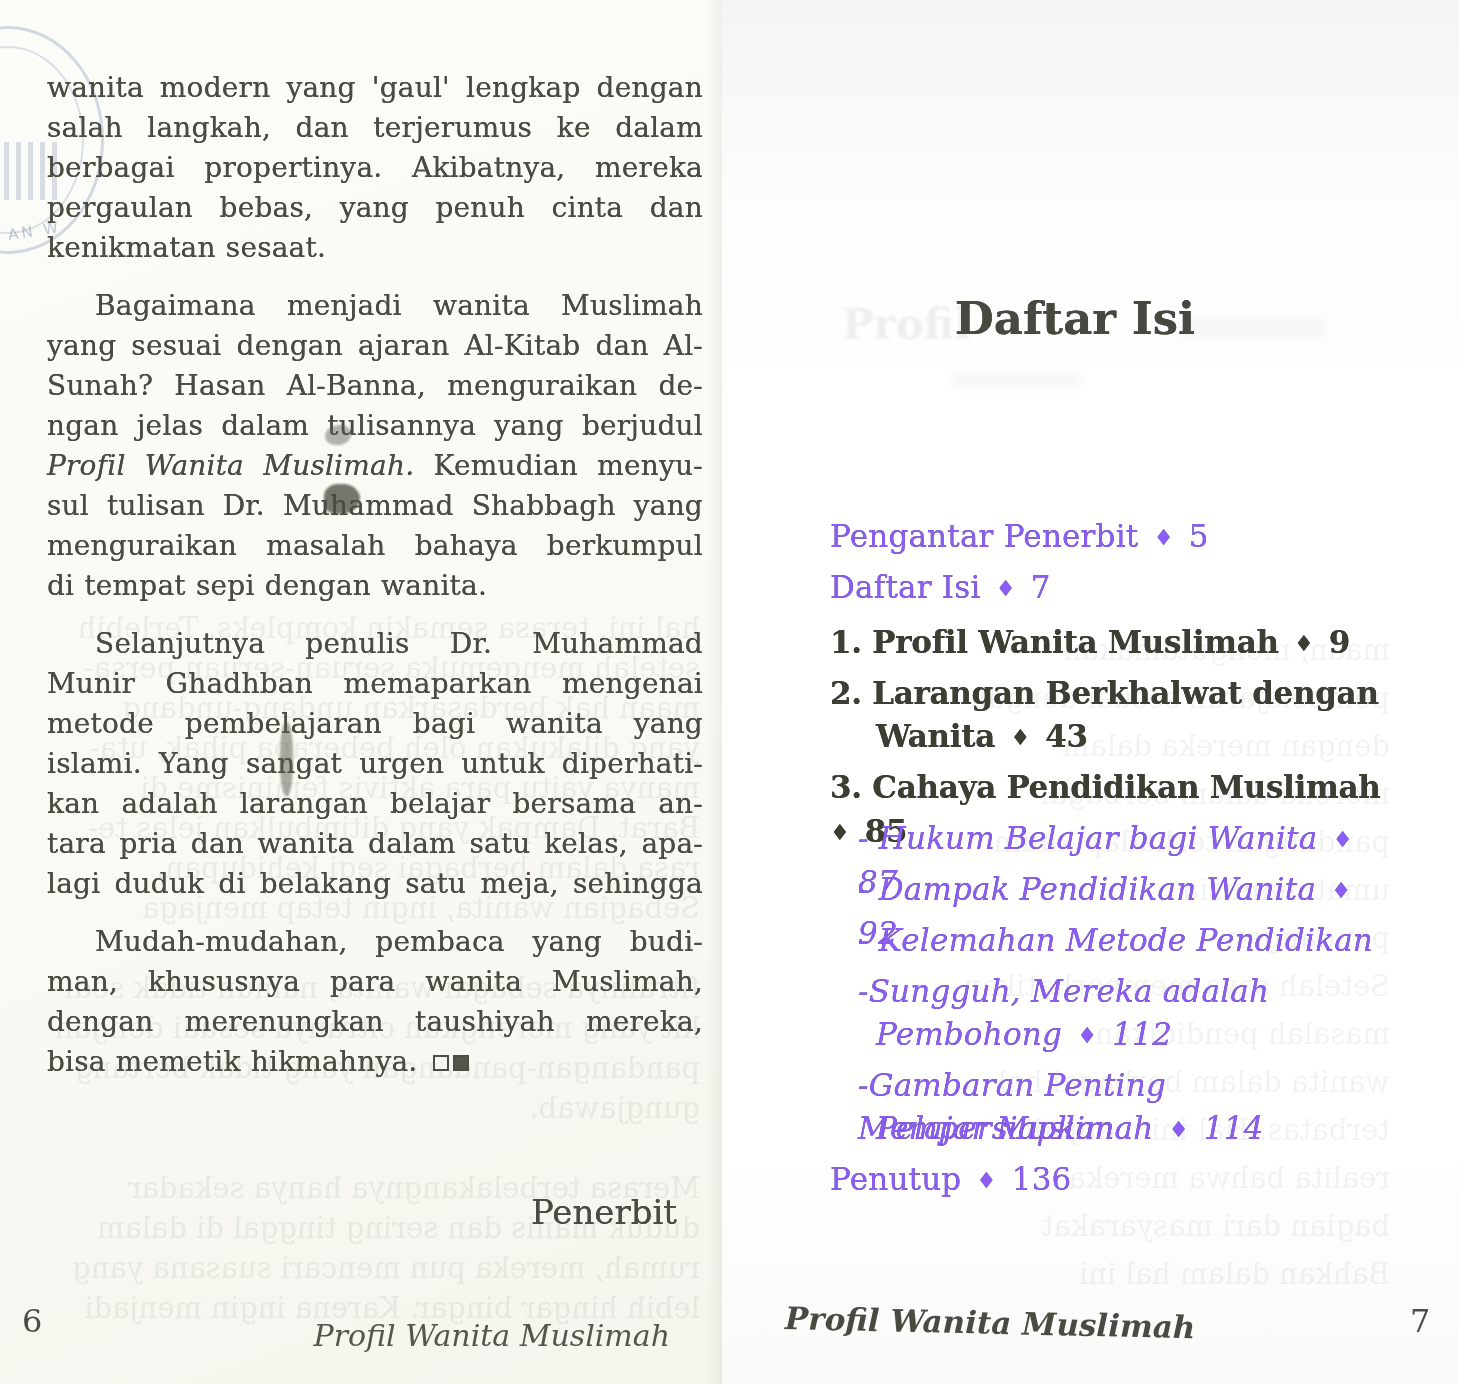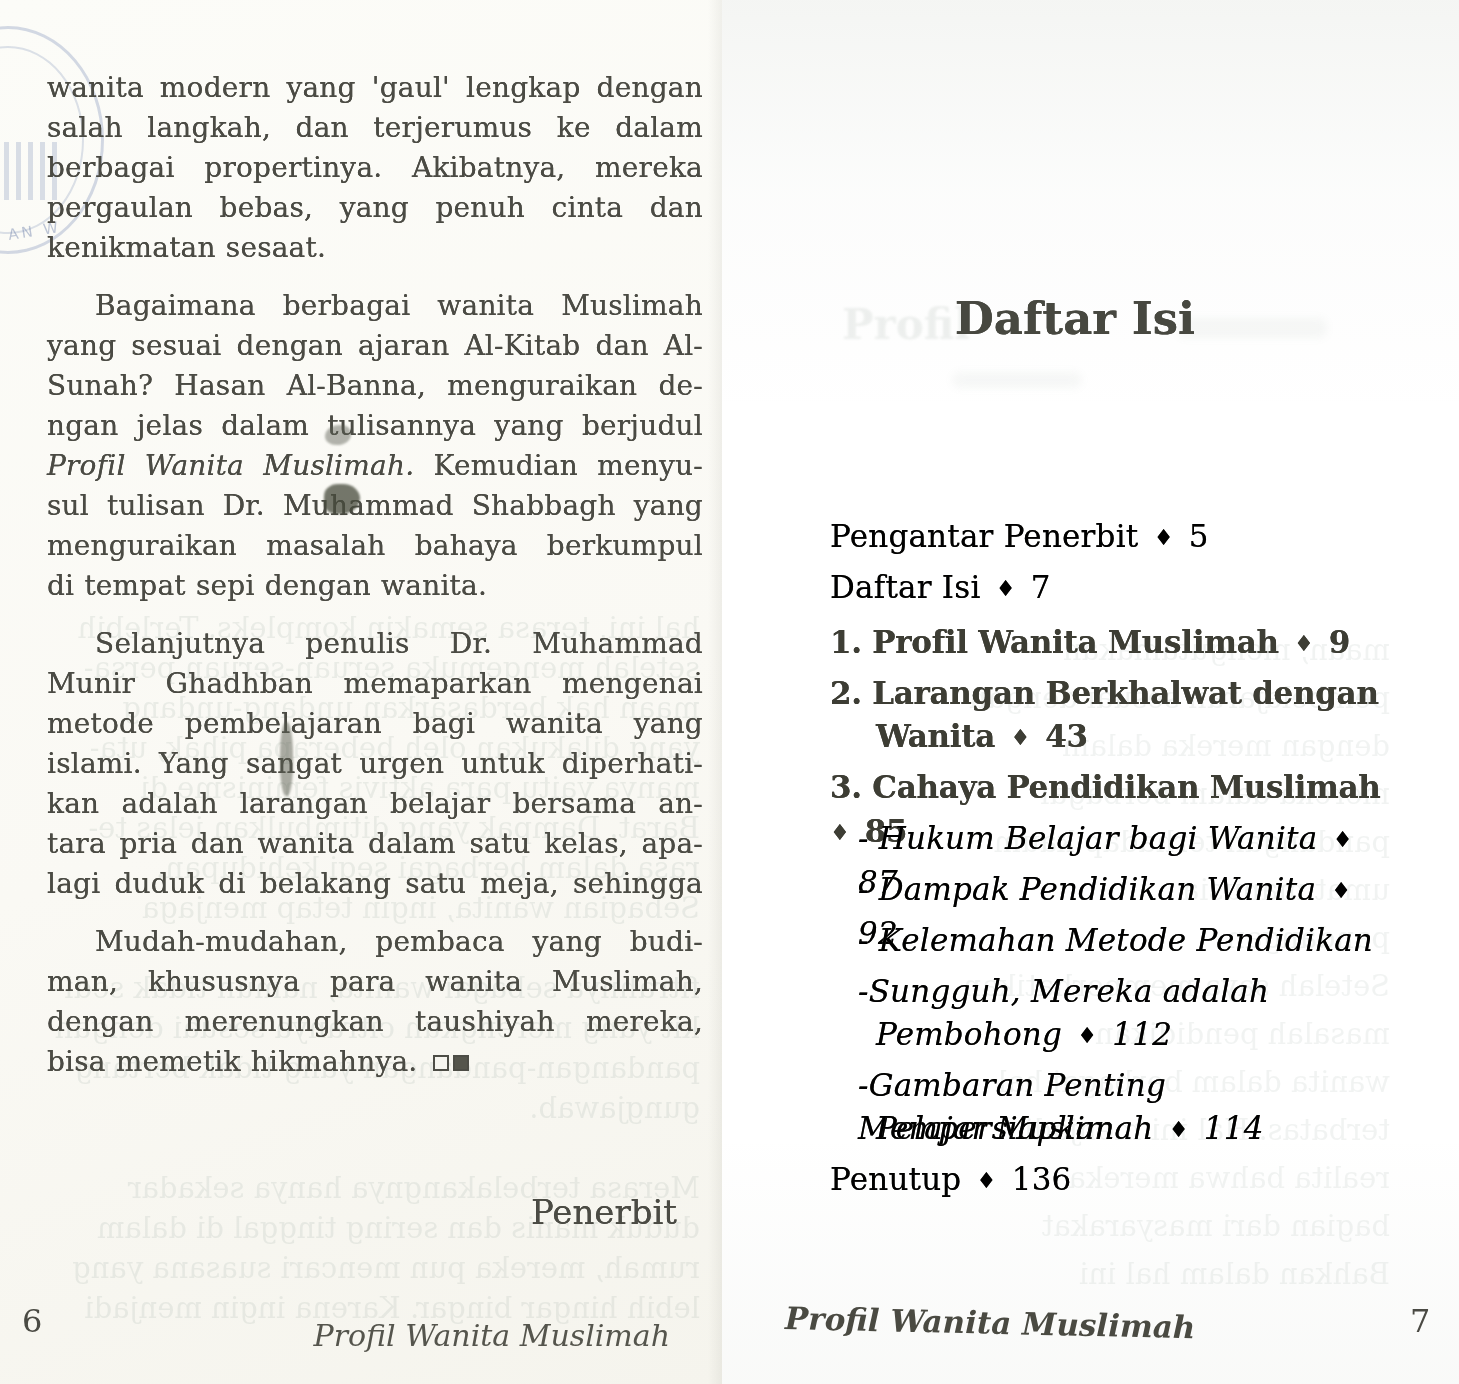--- a/index.html
+++ b/index.html
@@ -70,21 +70,21 @@
   .ghost-title{position:absolute;left:120px;top:300px;font-size:42px;font-weight:bold;
           color:#8b9a90;opacity:.14;filter:blur(1px);}
   .ghost-blob{position:absolute;background:#8b9a90;opacity:.07;filter:blur(4px);border-radius:8px;}
   .gb1{left:455px;top:318px;width:150px;height:20px;}
   .gb2{left:230px;top:372px;width:130px;height:16px;}
 
   #toc{position:absolute;left:108px;top:515px;width:565px;}
   .toc-entry{margin-bottom:8px;}
   #toc .toc-entry:nth-child(3){margin-top:12px;}
   .toc-line{height:43px;line-height:43px;font-size:31px;letter-spacing:.2px;
-            text-shadow:0 0 .4px #45453e;color:#000000;}
+            text-shadow:0 0 .4px #45453e;color:#8b5cf6;}
   .toc-entry.bold .toc-line{font-weight:bold;letter-spacing:-.3px;color:#3d3d34;}
   .toc-entry.italic .toc-line{font-style:italic;padding-left:28px;}
   .toc-entry.italic .toc-line.wrap{padding-left:46px;}
   .toc-entry.bold .toc-line.wrap{padding-left:46px;}
   .sep{font-size:22px;padding:0 8px;vertical-align:2px;}
   .pg{}
 
   .foot-right{position:absolute;left:63px;top:1300px;font-weight:bold;font-style:italic;
               font-size:31px;color:#4a4a42;transform:rotate(1.3deg);transform-origin:left center;}
   .pageno-right{position:absolute;left:688px;top:1302px;font-size:32px;color:#4a4a44;}
@@ -132,21 +132,21 @@
 
     <div id="body-text">
         <div class="para">
           <div class="bline">wanita modern yang 'gaul' lengkap dengan</div>
           <div class="bline">salah langkah, dan terjerumus ke dalam</div>
           <div class="bline">berbagai propertinya. Akibatnya, mereka</div>
           <div class="bline">pergaulan bebas, yang penuh cinta dan</div>
           <div class="bline last">kenikmatan sesaat.</div>
         </div>
         <div class="para">
-          <div class="bline ind">Bagaimana berbagai wanita Muslimah</div>
+          <div class="bline ind">Bagaimana menjadi wanita Muslimah</div>
           <div class="bline">yang sesuai dengan ajaran Al-Kitab dan Al-</div>
           <div class="bline">Sunah? Hasan Al-Banna, menguraikan de-</div>
           <div class="bline">ngan jelas dalam tulisannya yang berjudul</div>
           <div class="bline"><span class="bit">Profil Wanita Muslimah.</span><span> Kemudian menyu-</span></div>
           <div class="bline">sul tulisan Dr. Muhammad Shabbagh yang</div>
           <div class="bline">menguraikan masalah bahaya berkumpul</div>
           <div class="bline last">di tempat sepi dengan wanita.</div>
         </div>
         <div class="para">
           <div class="bline ind">Selanjutnya penulis Dr. Muhammad</div>

